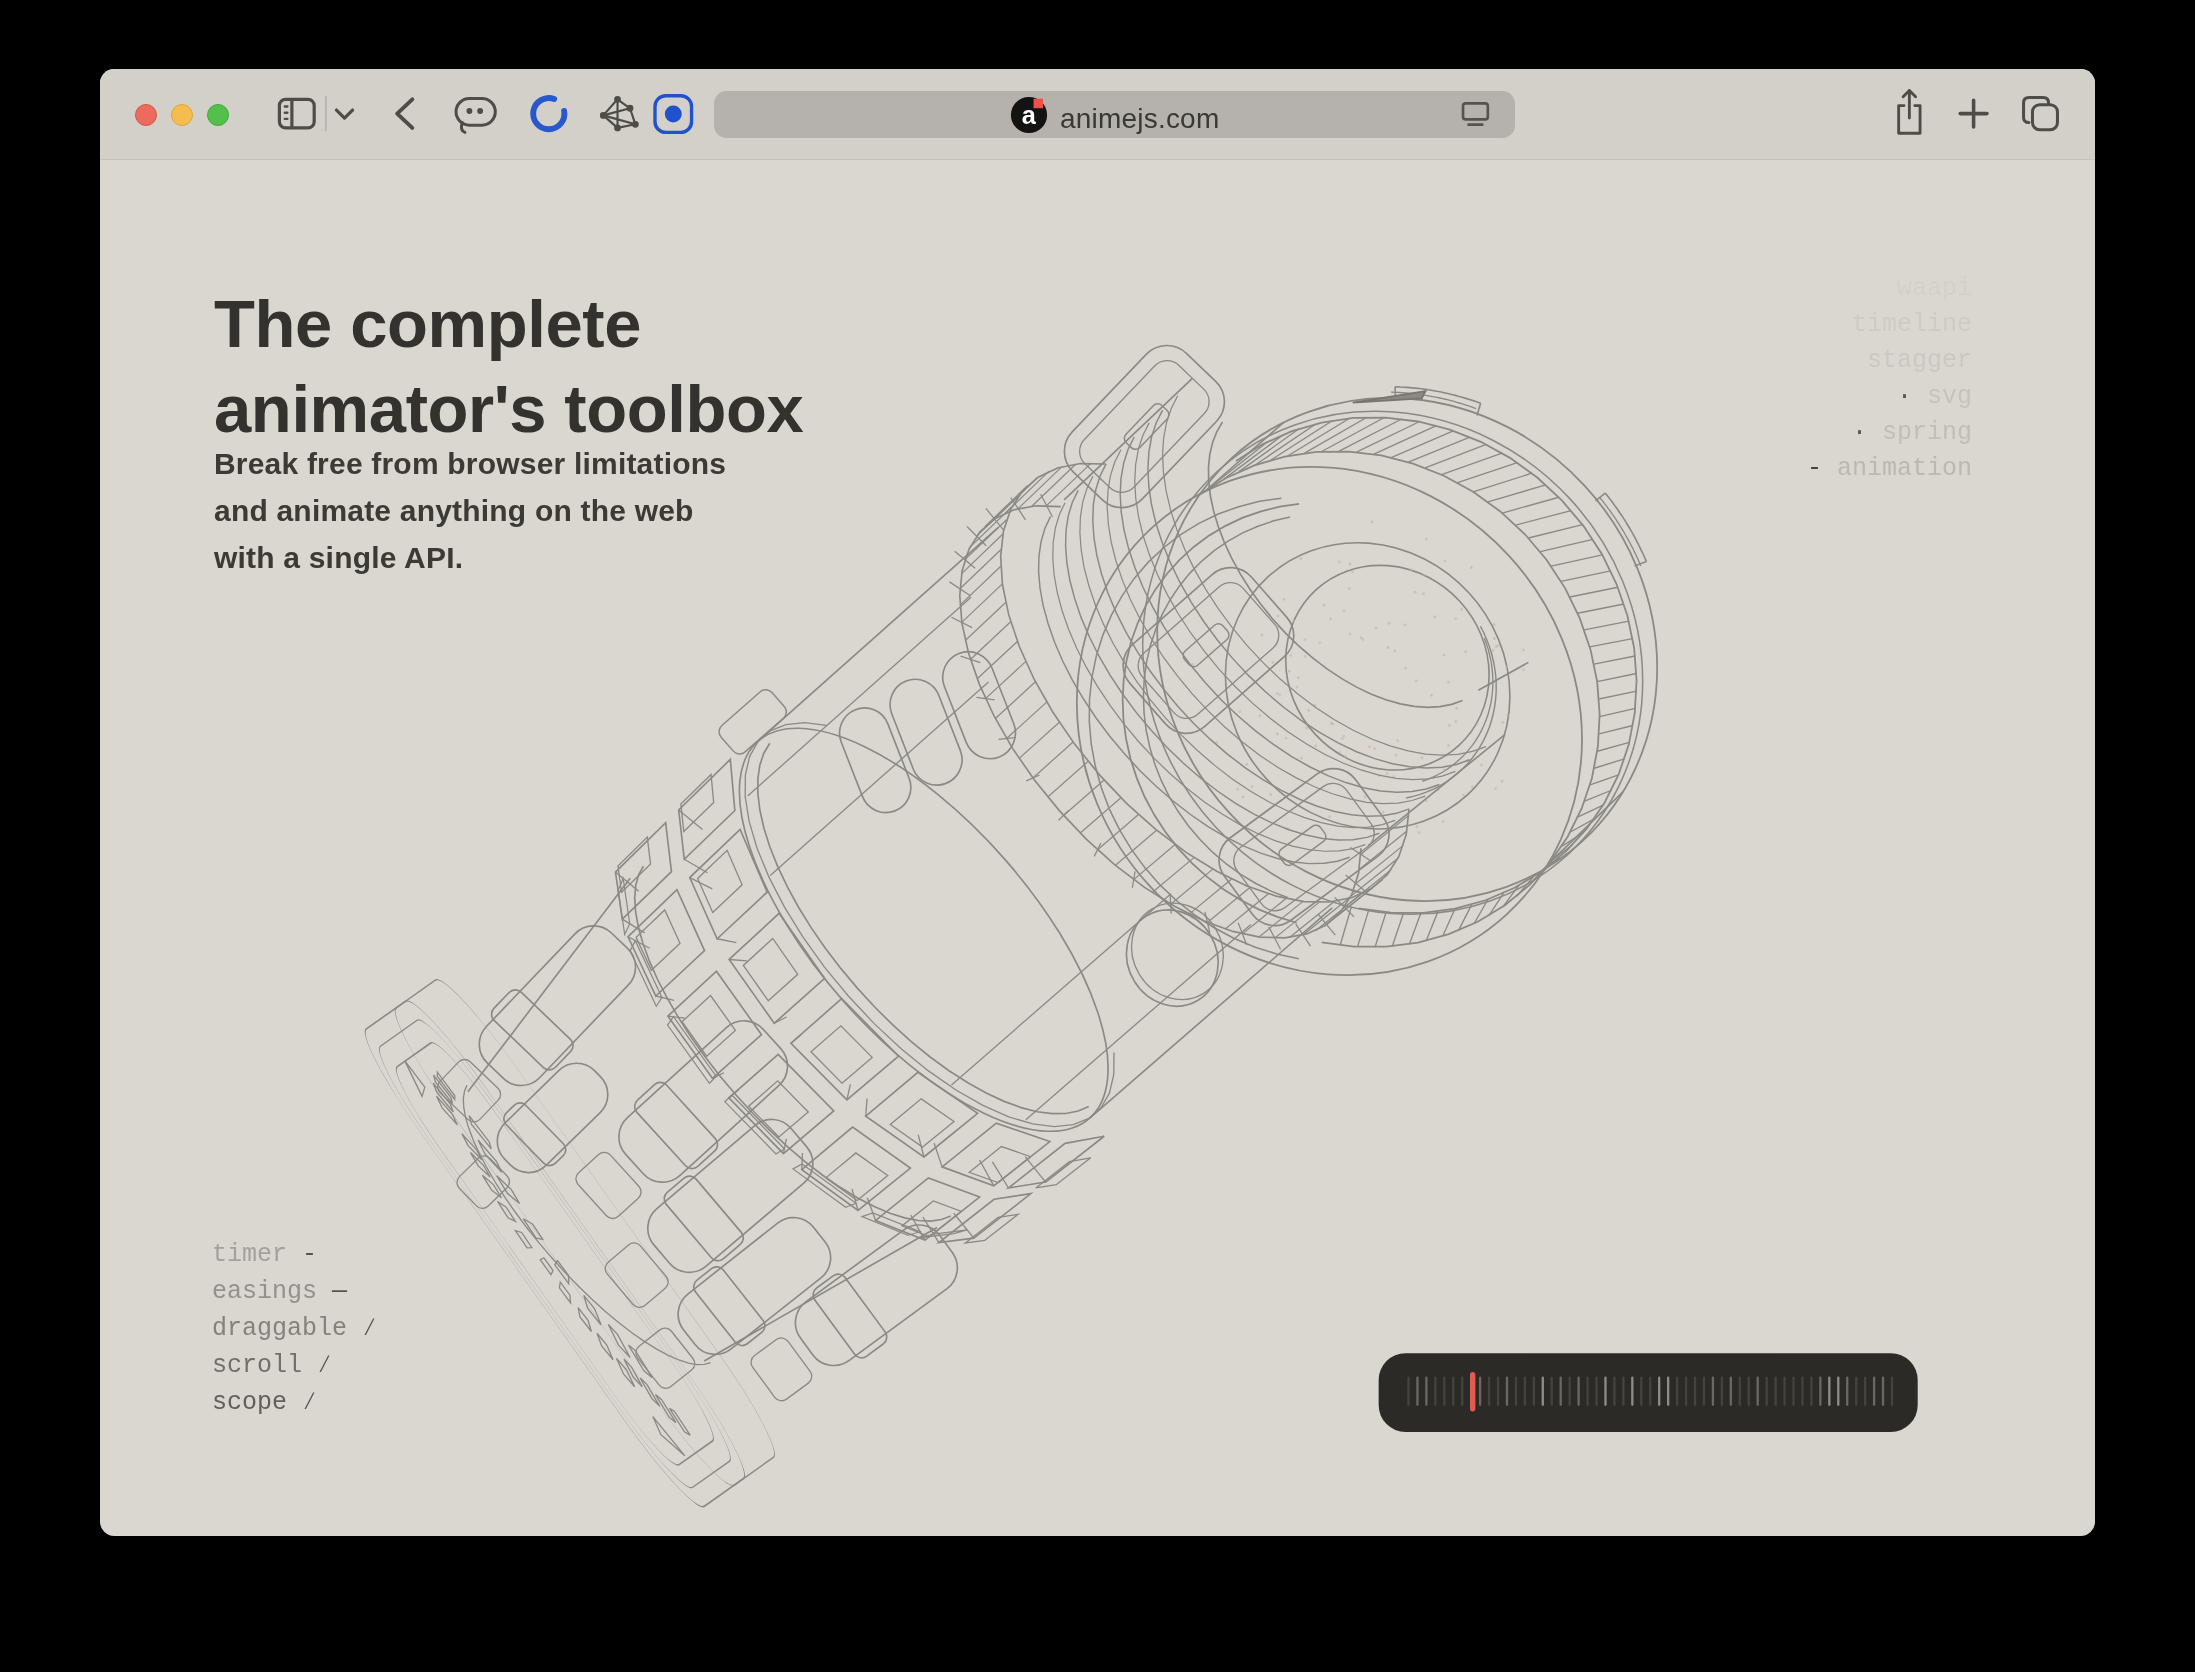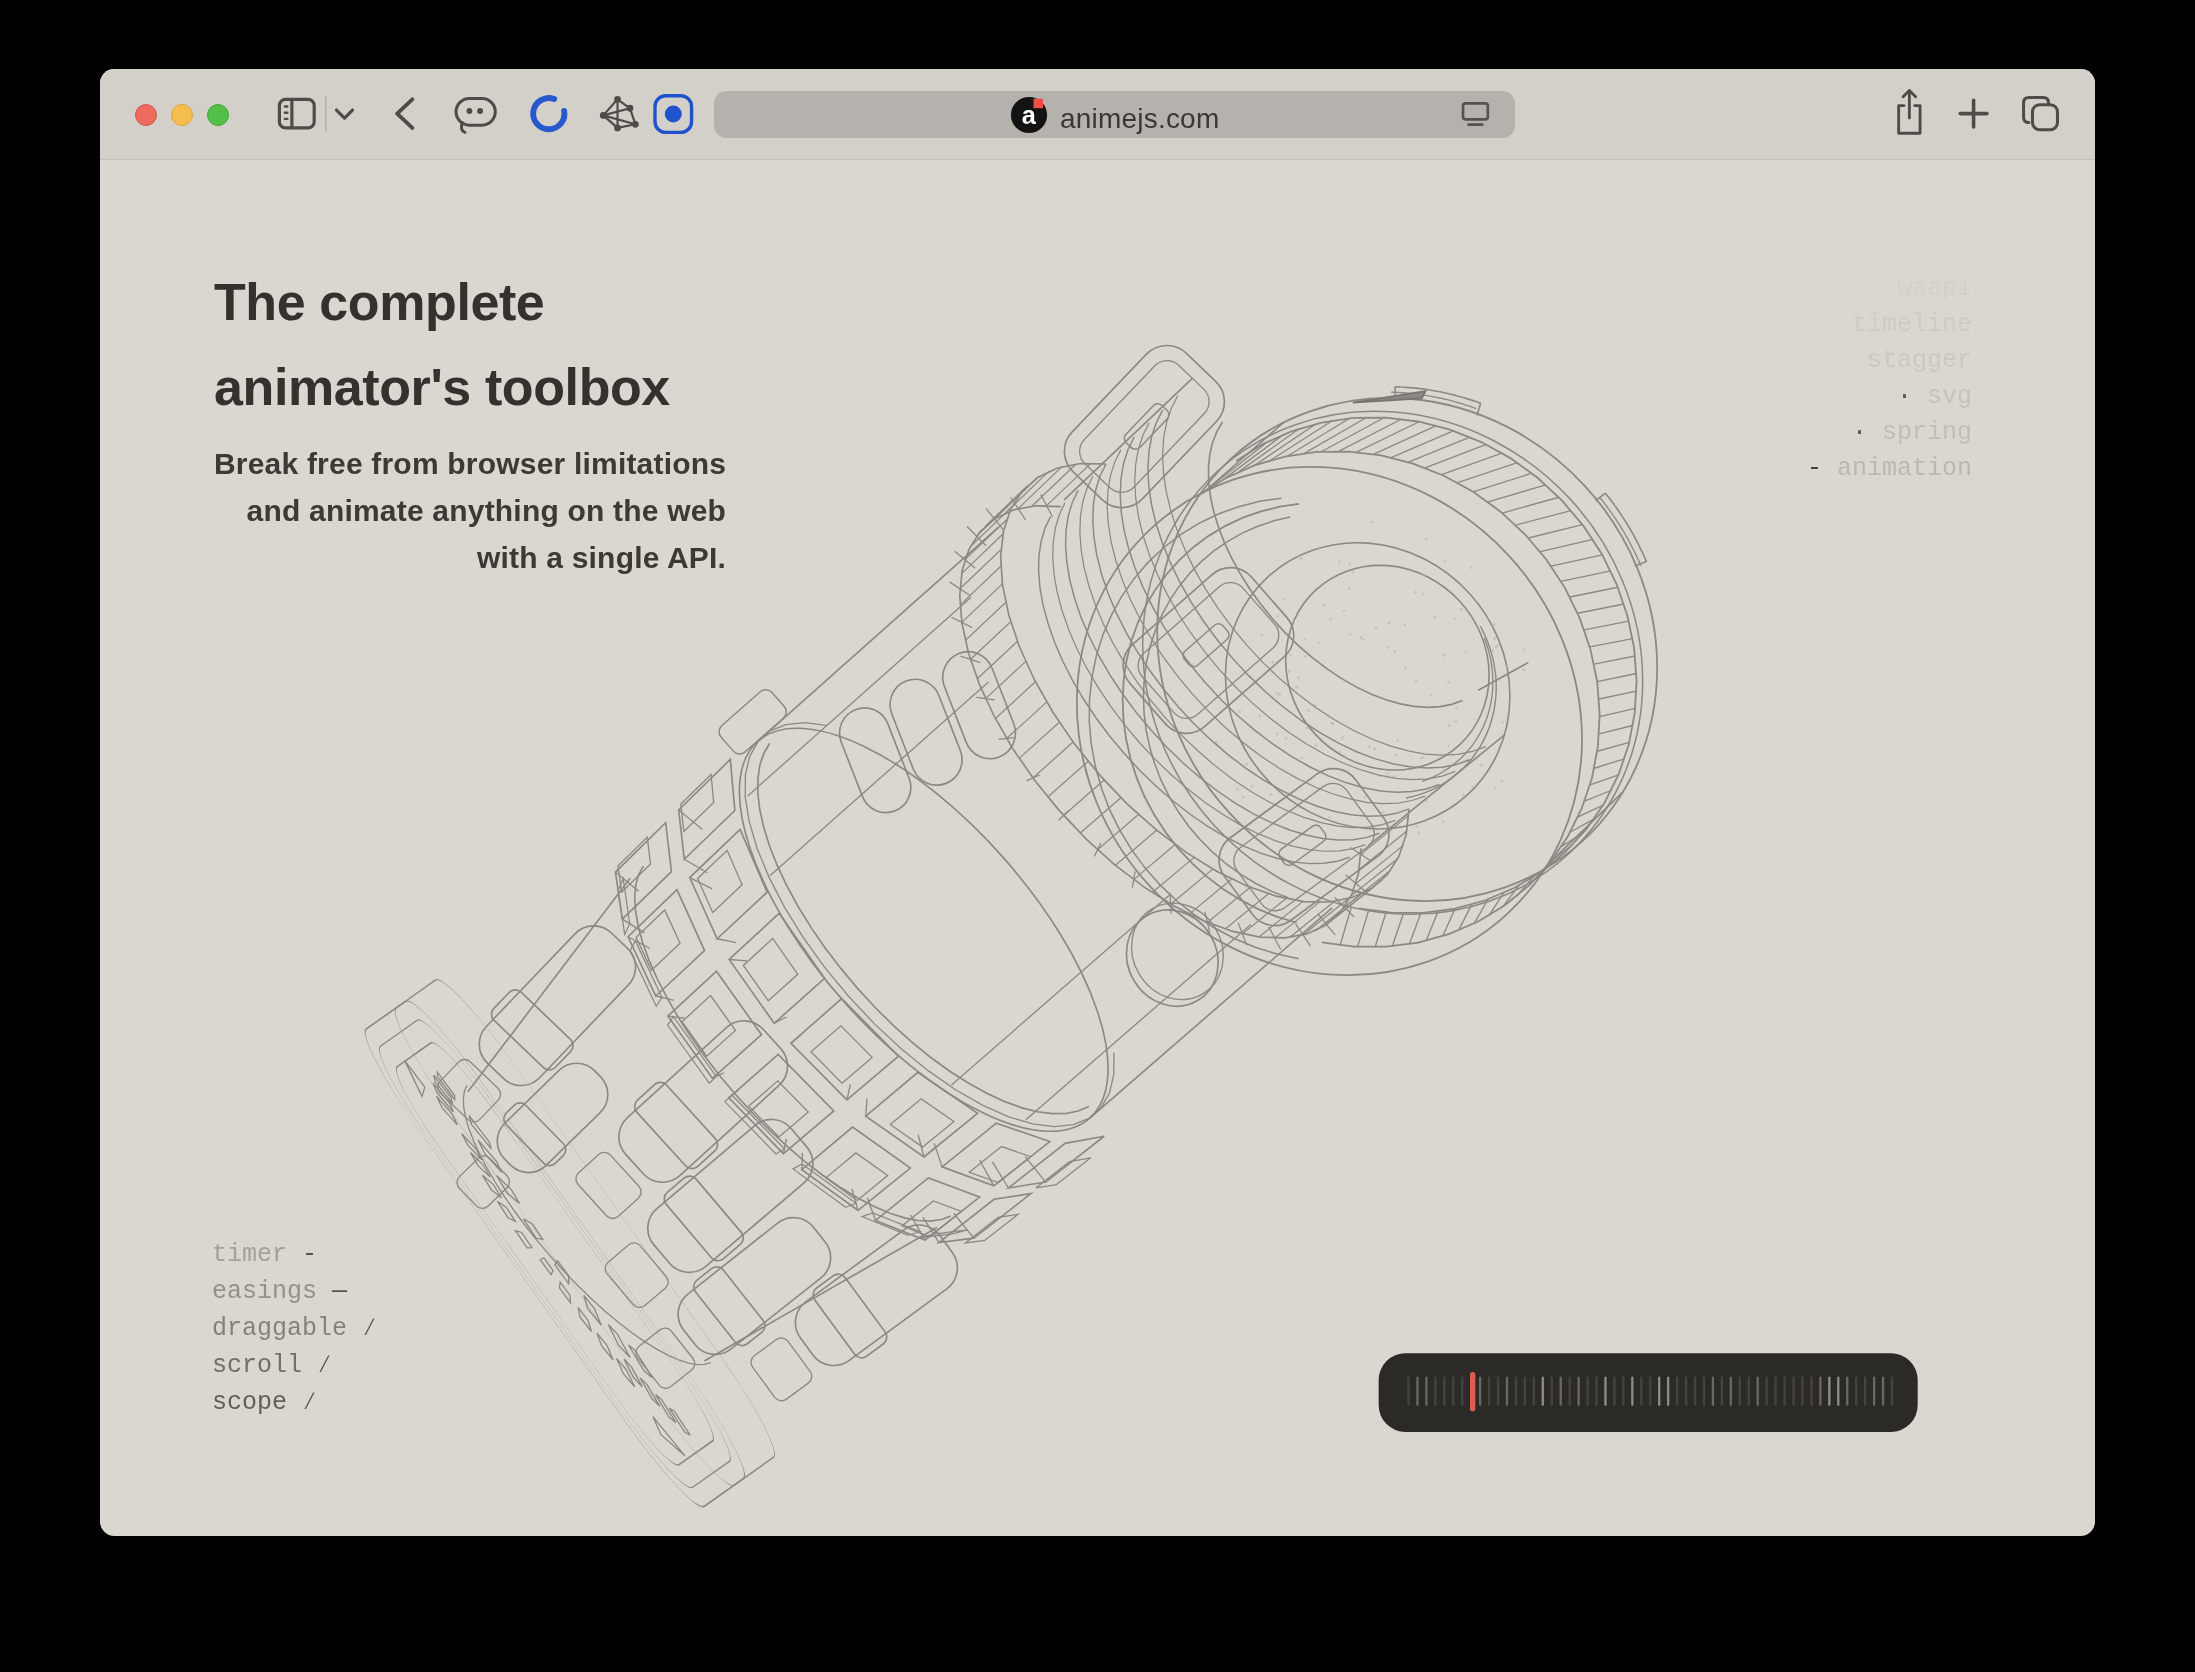--- a/index.html
+++ b/index.html
@@ -8,24 +8,24 @@
 #win { position:absolute; left:100px; top:69px; width:1995px; height:1467px;
   background:#dad7d1; border-radius:14.3px; overflow:hidden; }
 #toolbar { position:absolute; left:0; top:0; width:100%; height:91px;
   background:#d3d0ca; border-bottom:1.8px solid #c4c1bb; }
 .tl { position:absolute; top:35px; width:22.4px; height:22.4px; border-radius:50%; }
 #urlbar { position:absolute; left:614px; top:22.4px; width:801px; height:47px;
   background:#b5b2ad; border-radius:12.5px; }
 #urltext { position:absolute; left:0; width:100%; top:9.9px; text-align:center;
   font-size:28px; color:#3a3833; letter-spacing:0.2px; }
 .mono { font-family:"Liberation Mono", monospace; font-size:25px; }
-#h1 { position:absolute; left:114px; top:191px; font-size:52px; line-height:85px;
+#h1 { position:absolute; left:114px; top:212px; font-size:67px; line-height:85px;
   font-weight:bold; color:#34322e; letter-spacing:-0.4px; }
 #para { position:absolute; left:114px; top:371px; font-size:30px; line-height:47px;
-  font-weight:bold; color:#3c3a35; letter-spacing:0.2px;text-align:right; }
+  font-weight:bold; color:#3c3a35; letter-spacing:0.2px; }
 #rlist { position:absolute; right:123px; top:202px; text-align:right; line-height:36px; }
 #llist { position:absolute; left:112px; top:1167px; line-height:37px; }
 #slider { position:absolute; }
 </style>
 </head>
 <body>
 <div id="win">
   <svg id="machine" style="position:absolute;left:0;top:0" width="1995" height="1467" viewBox="112 77 2228 1638">
     <g transform="translate(1485,805) rotate(47.4)">
 <ellipse cx="0" cy="-118.0" rx="290.0" ry="269.7" fill="none" stroke="#8b8984" stroke-width="2.0"></ellipse>

